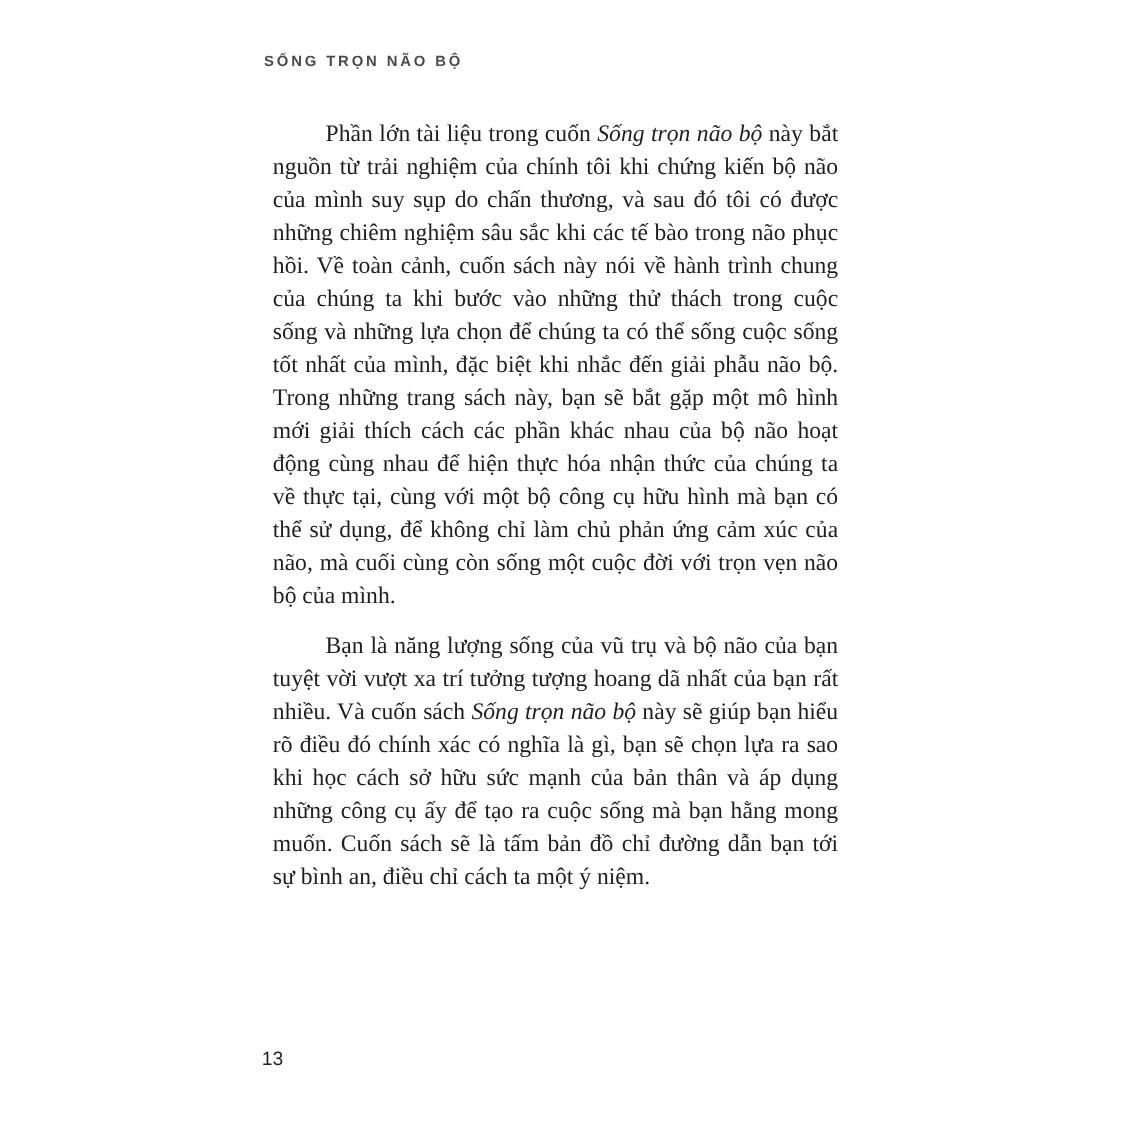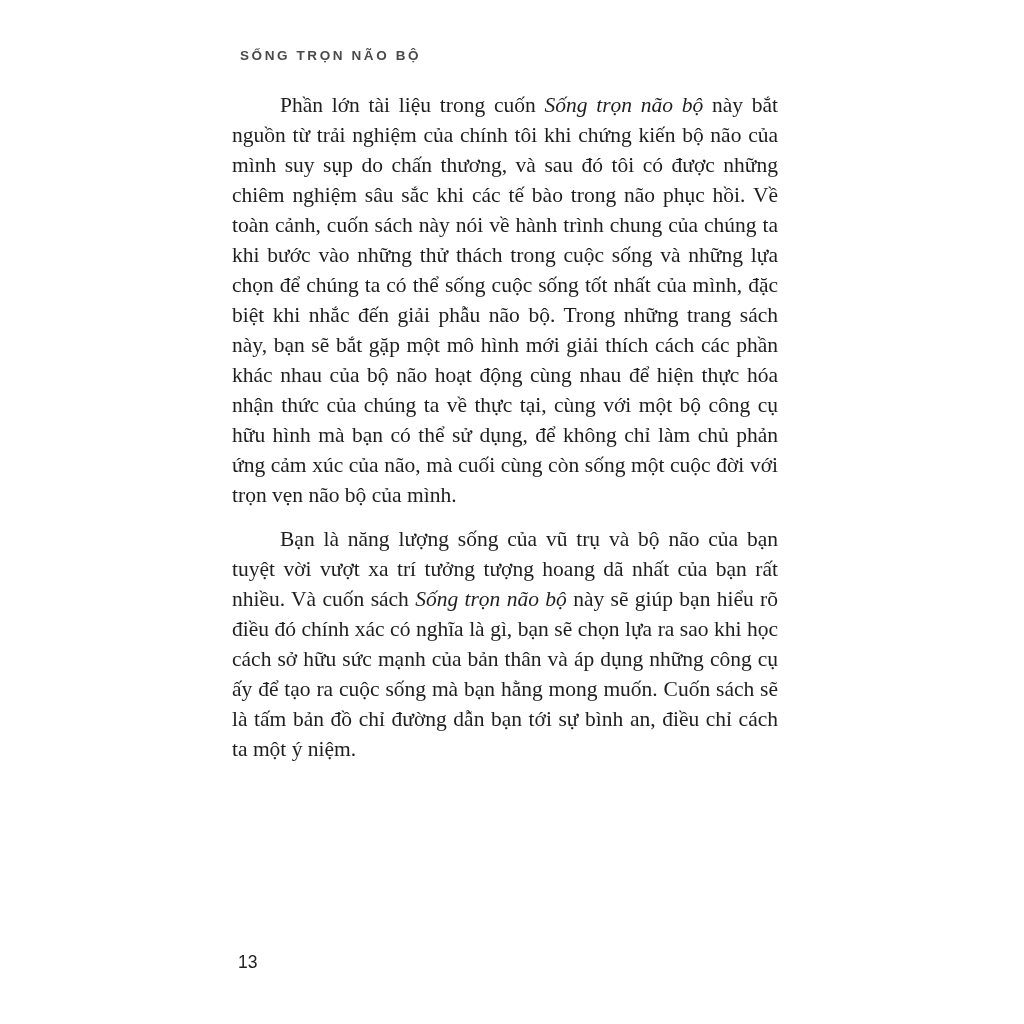--- a/index.html
+++ b/index.html
@@ -31,21 +31,21 @@
     left: 232px;
     top: 90px;
     width: 546px;
     color: #1e1e20;
     font-size: 21.5px;
     line-height: 30px;
     text-align: justify;
     text-justify: inter-word;
   }
   .body-text p {
-    margin: 0;
+    margin: 16px;
     text-indent: 48px;
   }
   .body-text p + p {
     margin-top: 14px;
   }
   .page-number {
     position: absolute;
     left: 238px;
     top: 952px;
     font-family: "Liberation Sans", sans-serif;

